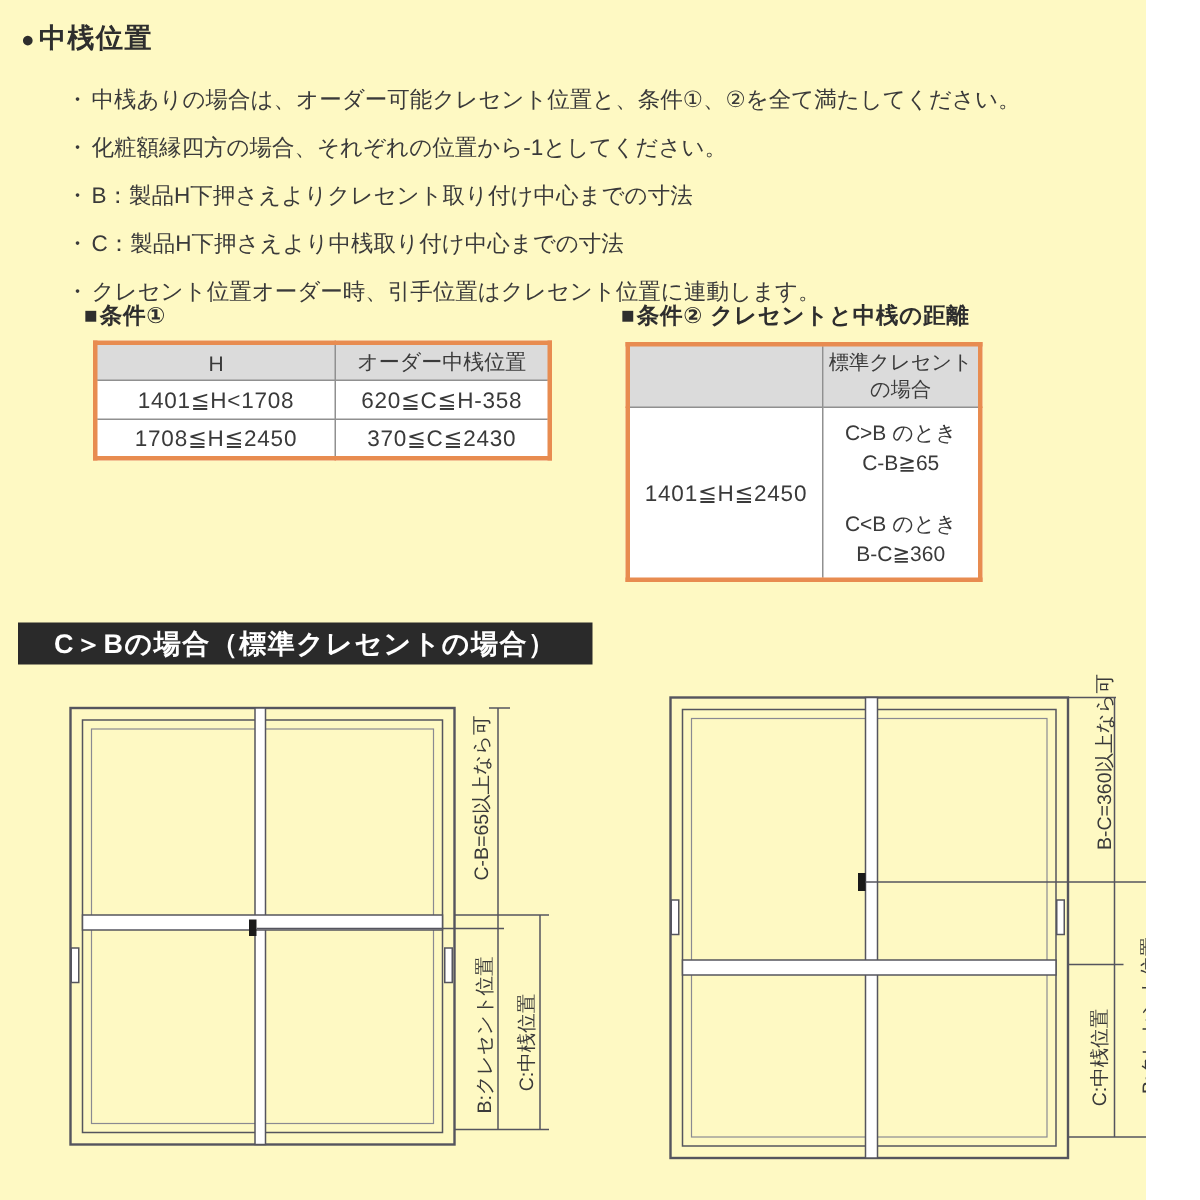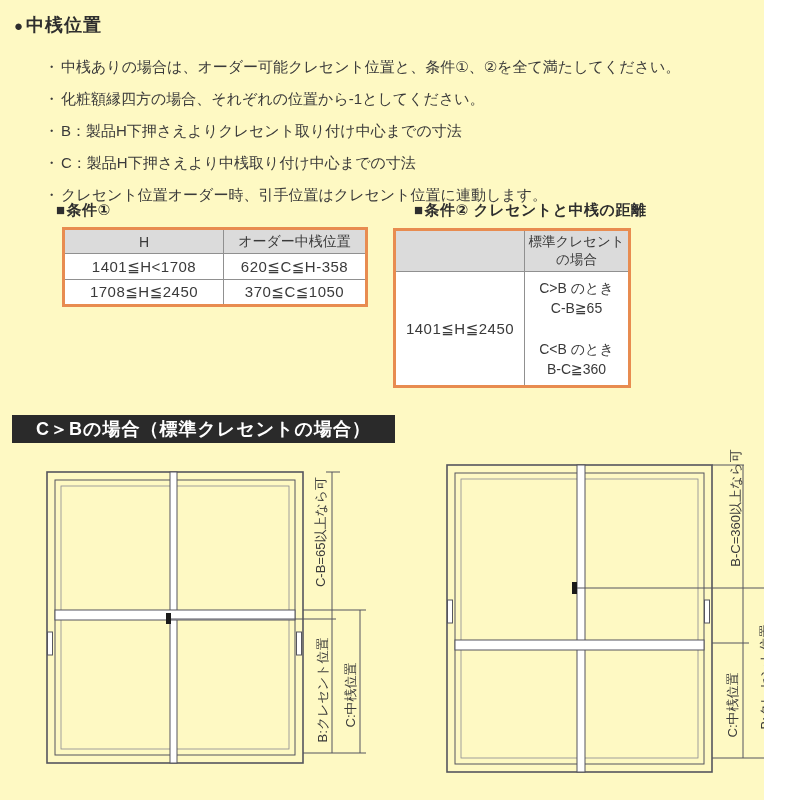--- a/index.html
+++ b/index.html
@@ -21,21 +21,21 @@
   #sec2 { left:414px; top:201px; }
 
   
   table.spec { position:absolute; border-collapse:collapse; border:3px solid #e88c50; background:#fff; table-layout:fixed; }
   table.spec td, table.spec th { border:1px solid #909090; font-weight:normal; text-align:center; vertical-align:middle; color:#3a3a3a; }
   table.spec th { background:#dbdbdb; }
   #table1 { left:62px; top:227px; width:303px; }
   #table1 col.c1 { width:160px; } #table1 col.c2 { width:143px; }
   #table1 th { height:25px; font-size:14px; }
   #table1 td { height:26px; font-size:15px; letter-spacing:0.5px; }
-  #table2 { left:393px; top:228px; width:235px; }
+  #table2 { left:417px; top:228px; width:235px; }
   #table2 col.c1 { width:130px; } #table2 col.c2 { width:105px; }
   #table2 th { height:42px; font-size:13.5px; line-height:1.3; }
   #table2 td { height:115px; font-size:14px; }
   #table2 td.hcell { font-size:15px; letter-spacing:0.5px; }
   .pre { white-space:pre-line; line-height:1.45; }
 
   
   .bar { position:absolute; background:#2a2a2a; color:#ffffff; font-weight:bold; font-size:18px;
          display:flex; align-items:center; justify-content:center; letter-spacing:1px; white-space:nowrap;text-align:center; }
   #bar-left  { left:12px;  top:415px; width:383px; height:28px; }
@@ -74,21 +74,21 @@
         <tr>
       <th>H</th>
       <th>オーダー中桟位置</th>
     </tr>
     <tr>
       <td>1401≦H&lt;1708</td>
       <td>620≦C≦H-358</td>
     </tr>
     <tr>
       <td>1708≦H≦2450</td>
-      <td>370≦C≦1050</td>
+      <td>370≦C≦2430</td>
     </tr>
   </tbody>
     </table>
 
   <div class="sec-head" id="sec2">
     <span class="sq">■</span><span>条件② クレセントと中桟の距離</span>
   </div>
   <table class="spec" id="table2">
     <colgroup>
         <col class="c1">

